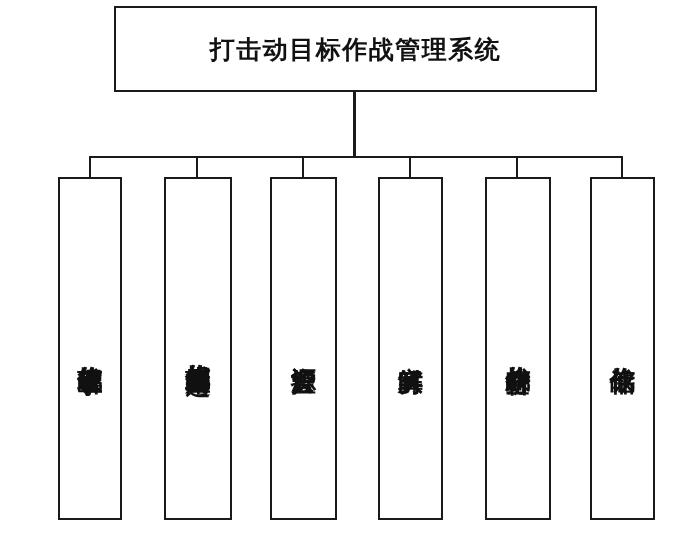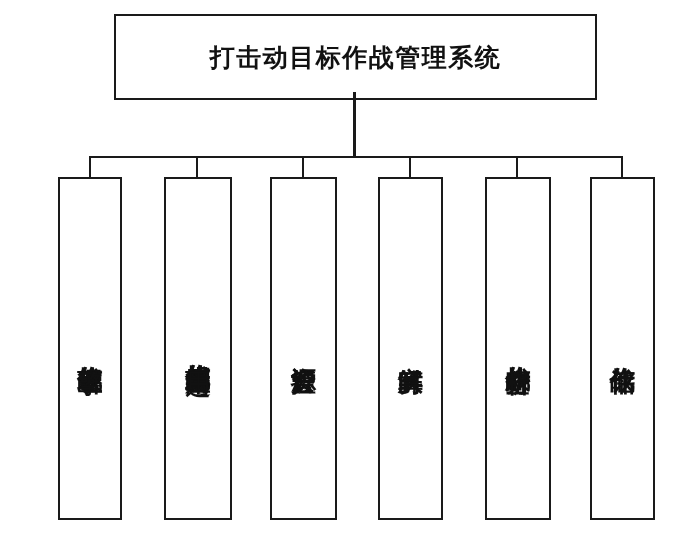--- a/index.html
+++ b/index.html
@@ -18,21 +18,21 @@
     position: relative;
     width: 699px;
     height: 543px;
     background: #ffffff;
   }
 
   
   .root-box {
     position: absolute;
     left: 114px;
-    top: 14px;
+    top: 6px;
     width: 483px;
     height: 86px;
     box-sizing: border-box;
     border: 2px solid #1a1a1a;
     background: #ffffff;
     display: flex;
     align-items: center;
     justify-content: center;
   }
   .root-title {

